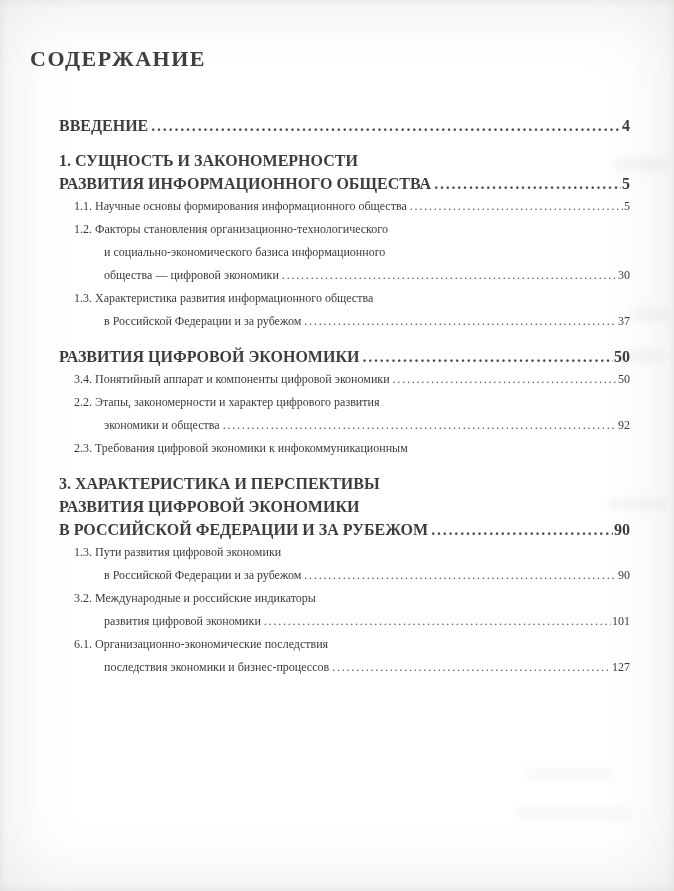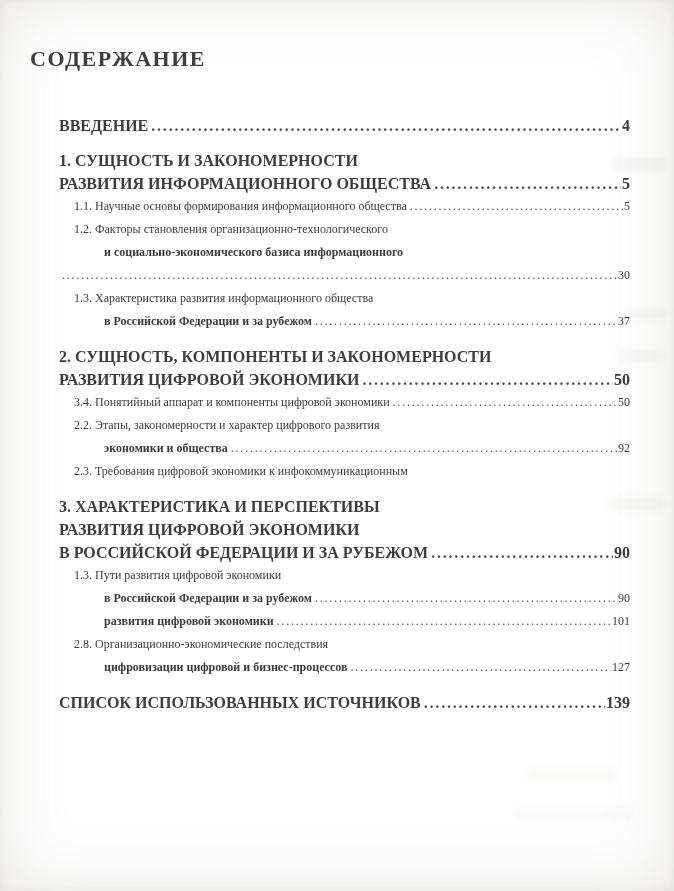--- a/index.html
+++ b/index.html
@@ -38,21 +38,21 @@
     font-size: 16px;
     color: #3d3d3d;
   }
   .entry.gap { margin-top: 12px; }
   .row {
     display: flex;
     align-items: baseline;
   }
   .txt { white-space: nowrap; }
   .sec .first { padding-left: 15px; }
-  .sec .cont  { padding-left: 45px; font-weight: bold; }
+  .sec .cont  { padding-left: 45px; }
   .leader {
     flex: 1 1 auto;
     overflow: hidden;
     white-space: nowrap;
     margin: 0 1px 0 3px;
     min-width: 12px;
   }
   .leader::after {
     content: "..................................................................................................................................";
     letter-spacing: 1.8px;
@@ -117,41 +117,39 @@
     </div>
 
     <div class="entry sec">
       <div class="row">
         <span class="txt first">1.2. Факторы становления организационно-технологического</span>
       </div>
       <div class="row">
         <span class="txt cont">и социально-экономического базиса информационного</span>
       </div>
       <div class="row">
+        <span class="txt cont">общества — цифровой экономики</span>
         <span class="leader"></span>
         <span class="pg">30</span>
       </div>
     </div>
 
     <div class="entry sec">
       <div class="row">
         <span class="txt first">1.3. Характеристика развития информационного общества</span>
       </div>
       <div class="row">
         <span class="txt cont">в Российской Федерации и за рубежом</span>
         <span class="leader"></span>
         <span class="pg">37</span>
       </div>
     </div>
 
     <div class="entry bold gap">
       <div class="row">
-        <span class="txt">2. СУЩНОСТЬ, КОМПОНЕНТЫ И ЗАКОНОМЕРНОСТИ</span>
-      </div>
-      <div class="row">
         <span class="txt">РАЗВИТИЯ ЦИФРОВОЙ ЭКОНОМИКИ</span>
         <span class="leader"></span>
         <span class="pg">50</span>
       </div>
     </div>
 
     <div class="entry sec">
       <div class="row">
         <span class="txt first">3.4. Понятийный аппарат и компоненты цифровой экономики</span>
         <span class="leader"></span>
@@ -196,39 +194,35 @@
       </div>
       <div class="row">
         <span class="txt cont">в Российской Федерации и за рубежом</span>
         <span class="leader"></span>
         <span class="pg">90</span>
       </div>
     </div>
 
     <div class="entry sec">
       <div class="row">
+        <span class="txt first">3.2. Международные и российские индикаторы</span>
+      </div>
+      <div class="row">
         <span class="txt cont">развития цифровой экономики</span>
         <span class="leader"></span>
         <span class="pg">101</span>
       </div>
     </div>
 
     <div class="entry sec">
       <div class="row">
-        <span class="txt first">2.8. Организационно-экономические последствия</span>
-      </div>
-      <div class="row">
-        <span class="txt cont">цифровизации цифровой и бизнес-процессов</span>
+        <span class="txt first">6.1. Организационно-экономические последствия</span>
+      </div>
+      <div class="row">
+        <span class="txt cont">последствия экономики и бизнес-процессов</span>
         <span class="leader"></span>
         <span class="pg">127</span>
       </div>
     </div>
 
-    <div class="entry bold gap">
-      <div class="row">
-        <span class="txt">СПИСОК ИСПОЛЬЗОВАННЫХ ИСТОЧНИКОВ</span>
-        <span class="leader"></span>
-        <span class="pg">139</span>
-      </div>
-    </div>
 
   </div>
 </div>
 
 </body></html>

